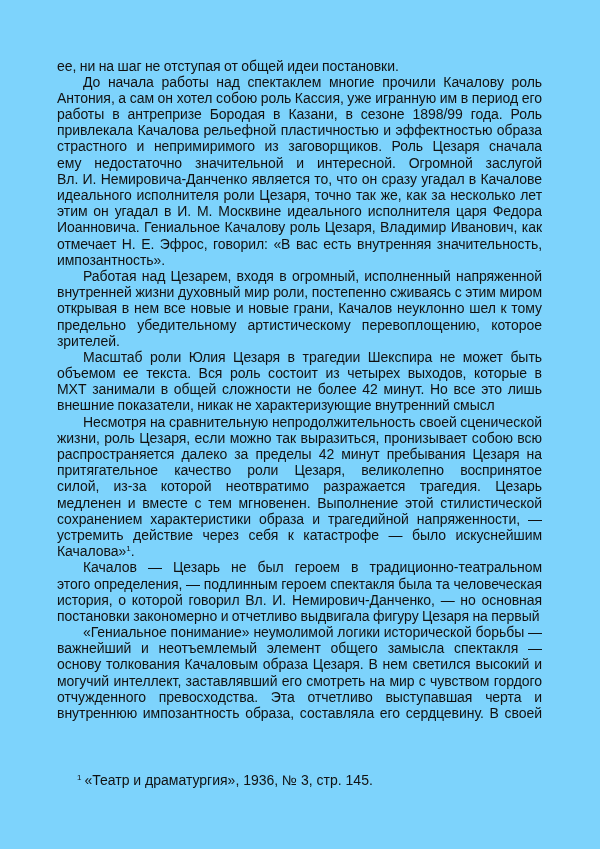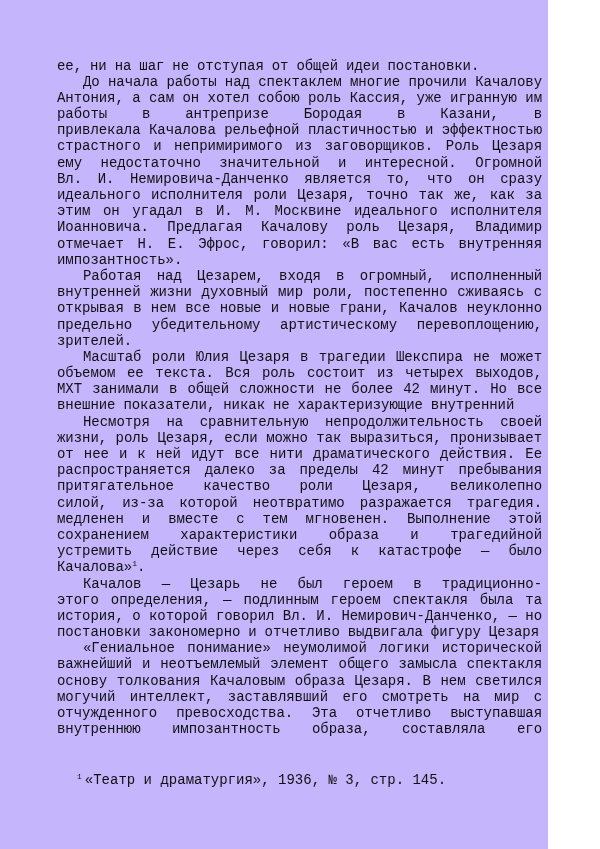--- a/index.html
+++ b/index.html
@@ -1,22 +1,22 @@
 <!DOCTYPE html>
 <html><head>
   <meta charset="utf-8">
   <style>
     html, body { margin: 0; padding: 0; background: #ffffff; }
     .page {
       position: relative;
-      width: 548px;
+      width: 600px;
       height: 849px;
-      background: #c4b5fd;
+      background: #7dd3fc;
       overflow: hidden;
-      font-family: Liberation Mono, monospace;
+      font-family: Liberation Sans, sans-serif;
       color: #111111;
     }
     .body-text {
       position: absolute;
       left: 57px;
       top: 57.5px;
       width: 485px;
     }
     .para { margin: 0; padding: 0; }
     .ln {
@@ -61,21 +61,21 @@
     <div class="para">
       <div class="ln ind">До начала работы над спектаклем многие прочили Качалову роль Брута или</div>
       <div class="ln">Антония, а сам он хотел собою роль Кассия, уже игранную им в период его</div>
       <div class="ln">работы в антрепризе Бородая в Казани, в сезоне&nbsp;1898/99&nbsp;года. Роль Кассия</div>
       <div class="ln">привлекала Качалова рельефной пластичностью и эффектностью образа самого</div>
       <div class="ln">страстного и непримиримого из заговорщиков. Роль Цезаря сначала показалась</div>
       <div class="ln">ему недостаточно значительной и интересной. Огромной заслугой</div>
       <div class="ln">Вл.&nbsp;И.&nbsp;Немировича-Данченко является то, что он сразу угадал в Качалове</div>
       <div class="ln">идеального исполнителя роли Цезаря, точно так же, как за несколько лет перед</div>
       <div class="ln">этим он угадал в И.&nbsp;М.&nbsp;Москвине идеального исполнителя царя Федора</div>
-      <div class="ln">Иоанновича. Предлагая Качалову роль Цезаря, Владимир Иванович, как</div>
+      <div class="ln">Иоанновича. Гениальное Качалову роль Цезаря, Владимир Иванович, как</div>
       <div class="ln">отмечает Н.&nbsp;Е.&nbsp;Эфрос, говорил: «В вас есть внутренняя значительность,</div>
       <div class="ln end">импозантность».</div>
     </div>
 
     <div class="para">
       <div class="ln ind">Работая над Цезарем, входя в огромный, исполненный напряженной</div>
       <div class="ln">внутренней жизни духовный мир роли, постепенно сживаясь с этим миром и</div>
       <div class="ln">открывая в нем все новые и новые грани, Качалов неуклонно шел к тому</div>
       <div class="ln">предельно убедительному артистическому перевоплощению, которое потрясало</div>
       <div class="ln end">зрителей.</div>
@@ -84,21 +84,20 @@
     <div class="para">
       <div class="ln ind">Масштаб роли Юлия Цезаря в трагедии Шекспира не может быть измерен</div>
       <div class="ln">объемом ее текста. Вся роль состоит из четырех выходов, которые в постановке</div>
       <div class="ln">МХТ занимали в общей сложности не более 42&nbsp;минут. Но все это лишь</div>
       <div class="ln end">внешние показатели, никак не характеризующие внутренний смысл образа.</div>
     </div>
 
     <div class="para">
       <div class="ln ind">Несмотря на сравнительную непродолжительность своей сценической</div>
       <div class="ln">жизни, роль Цезаря, если можно так выразиться, пронизывает собою всю пьесу,</div>
-      <div class="ln">от нее и к ней идут все нити драматического действия. Ее резонанс</div>
       <div class="ln">распространяется далеко за пределы 42&nbsp;минут пребывания Цезаря на сцене. Это</div>
       <div class="ln">притягательное качество роли Цезаря, великолепно воспринятое Качаловым,</div>
       <div class="ln">силой, из-за которой неотвратимо разражается трагедия. Цезарь монументально</div>
       <div class="ln">медленен и вместе с тем мгновенен. Выполнение этой стилистической задачи, с</div>
       <div class="ln">сохранением характеристики образа и трагедийной напряженности,&nbsp;—</div>
       <div class="ln">устремить действие через себя к катастрофе — было искуснейшим мастерством</div>
       <div class="ln end"><span>Качалова»</span><span class="sup">1</span><span>.</span></div>
     </div>
 
     <div class="para">

